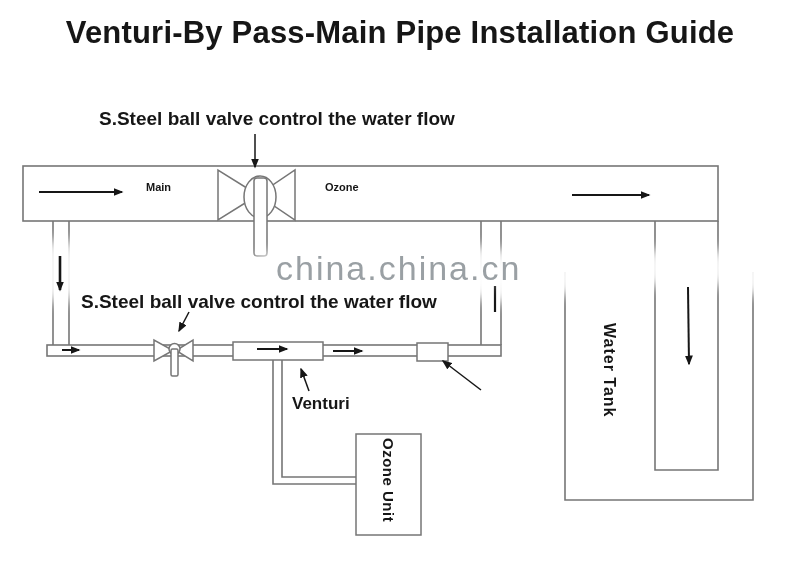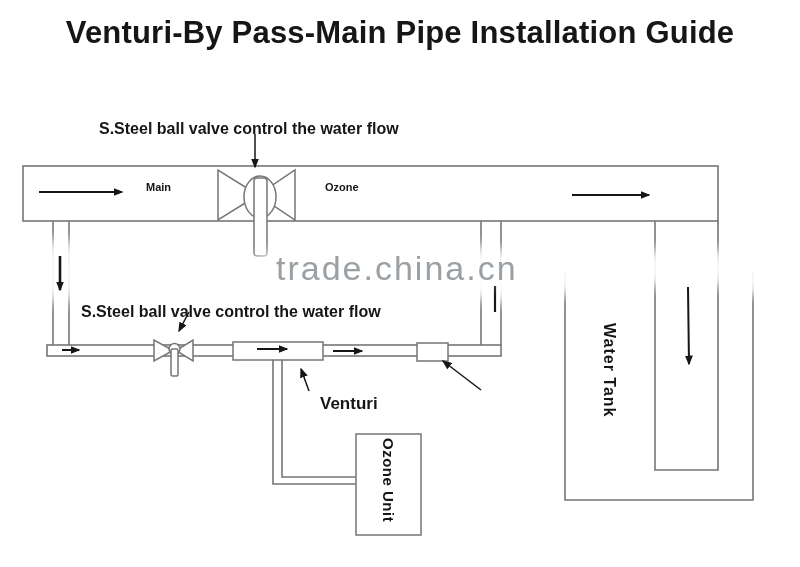--- a/index.html
+++ b/index.html
@@ -10,21 +10,21 @@
   svg.layer{position:absolute;left:0;top:0;}
   .p{stroke:var(--line,#767676);stroke-width:1.6;fill:none;}
   .pf{stroke:var(--line,#767676);stroke-width:1.5;fill:#ffffff;}
   .flow{stroke:var(--ink,#161616);stroke-width:2;fill:none;}
   .flow-thick{stroke:var(--ink,#161616);stroke-width:2.6;fill:none;}
   .leader{stroke:var(--ink,#161616);stroke-width:1.5;fill:none;}
   .tick{stroke:var(--ink,#161616);stroke-width:2.2;fill:none;}
   .ahfill{fill:var(--ink,#161616);}
   .label{position:absolute;font-weight:bold;color:var(--ink,#161616);white-space:nowrap;line-height:1.2;}
   .title{left:0;right:0;top:14px;text-align:center;font-size:31px;letter-spacing:.2px;}
-  .note{font-size:16px;margin-top:11px;}
+  .note{font-size:19px;}
   .pipe-word{font-size:11px;}
   .multiline{white-space:pre-line;font-size:15px;line-height:19.5px;}
   .vert{writing-mode:vertical-rl;}
   .halo{position:absolute;background:#ffffff;filter:blur(6px);opacity:.92;border-radius:50%;}
   .watermark{
     position:absolute;left:276px;top:249px;font-weight:normal;
     font-size:34px;letter-spacing:2px;color:var(--watermark,#9aa0a4);
     text-shadow:0 0 5px #fff,0 0 10px #fff,0 0 18px #fff,0 0 28px #fff;
     white-space:nowrap;
   }
@@ -96,32 +96,32 @@
     <path class="flow" marker-end="url(#ah)" d="M257 349 H287"></path>
     <path class="flow" marker-end="url(#ah)" d="M333 351 H362"></path>
     <path class="flow" marker-end="url(#ah)" d="M688 287 L689 364"></path>
     <path class="tick" d="M495 286 V312"></path>
     <path class="leader" marker-end="url(#ah)" d="M255 134 V167"></path>
     <path class="leader" marker-end="url(#ah)" d="M189 312 L179 331"></path>
     <path class="leader" marker-end="url(#ah)" d="M309 391 L301 369"></path>
     <path class="leader" marker-end="url(#ah)" d="M481 390 L443 361"></path>
   </svg>
 
-  <div class="watermark">trade.china.cn</div>
+  <div class="watermark">china.china.cn</div>
 
   <div class="label title">Venturi-By Pass-Main Pipe Installation Guide</div>
 
   <div class="label note" style="left:99px;top:108px;">S.Steel ball valve control the water flow</div>
 
   <div class="label note" style="left:81px;top:291px;">S.Steel ball valve control the water flow</div>
 
   <div class="label pipe-word" style="left:146px;top:181px;">Main</div>
 
   <div class="label pipe-word" style="left:325px;top:181px;">Ozone</div>
 
-  <div class="label" style="left:292px;top:394px;font-size:17px;margin-left:28px;">Venturi</div>
+  <div class="label" style="left:292px;top:394px;font-size:17px;">Venturi</div>
 
 
   <div class="label vert" style="left:600px;top:323px;font-size:16px;letter-spacing:1px;">Water Tank</div>
 
   <div class="label vert" style="left:379px;top:438px;font-size:15px;letter-spacing:.5px;">Ozone Unit</div>
 
 </div>
 
 </body></html>

